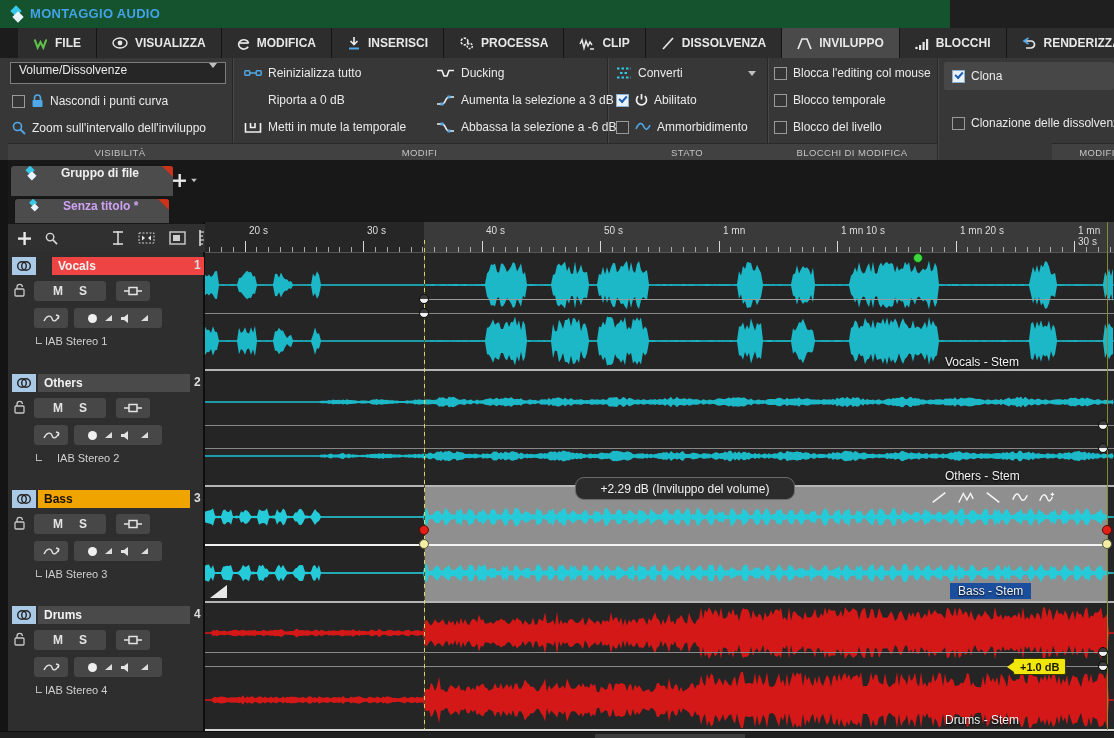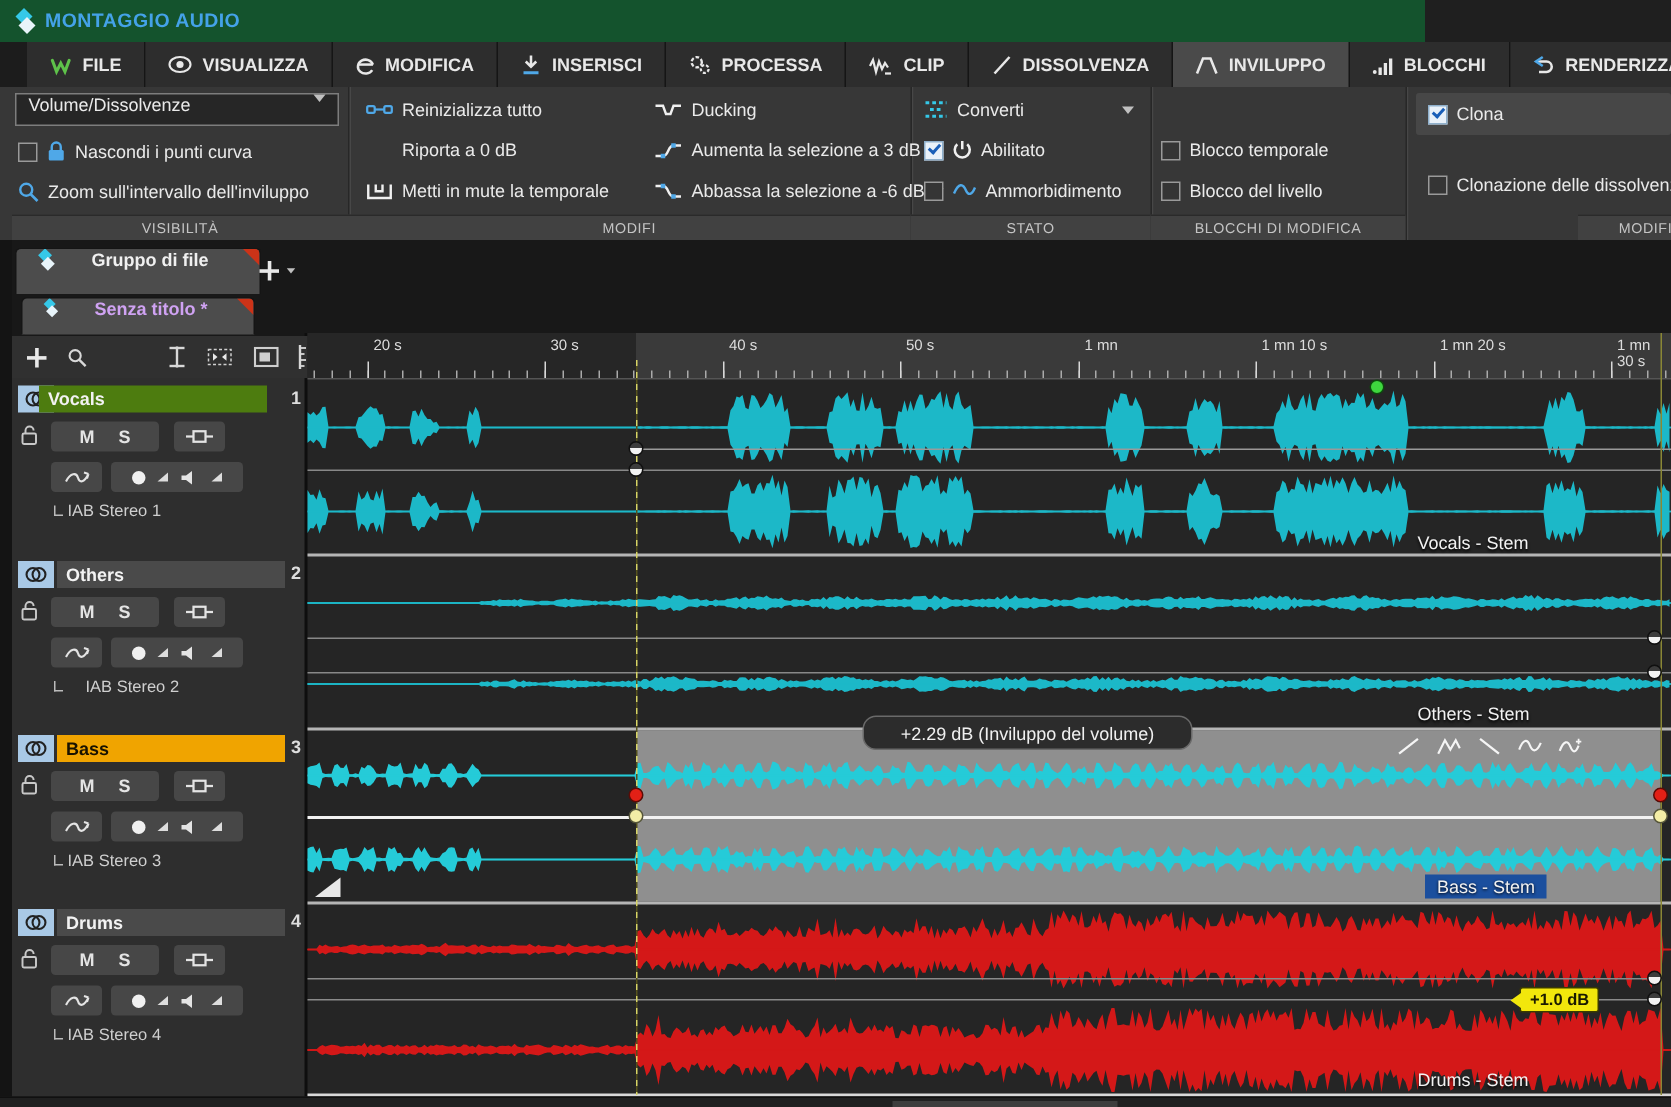--- a/index.html
+++ b/index.html
@@ -251,20 +251,24 @@
   </div>
   <div class="r-item" style="left:616px;top:58px">
     <span class="cb"></span>
     <svg width="16" height="12" viewBox="0 0 16 12">
       <path d="M1 8 C4 1 7 1 9 6 C10.5 9.5 13 9 15 4" fill="none" stroke="#4fa8e8" stroke-width="1.6"></path>
     </svg>
     <span>Ammorbidimento</span>
   </div>
   <div class="caption" style="left:607px;width:160px">STATO</div>
 
+  <div class="r-item" style="left:774px;top:4px">
+    <span class="cb"></span>
+    <span>Blocca l'editing col mouse</span>
+  </div>
   <div class="r-item" style="left:774px;top:31px">
     <span class="cb"></span>
     <span>Blocco temporale</span>
   </div>
   <div class="r-item" style="left:774px;top:58px">
     <span class="cb"></span>
     <span>Blocco del livello</span>
   </div>
   <div class="caption" style="left:767px;width:170px">BLOCCHI DI MODIFICA</div>
 
@@ -467,21 +471,21 @@
   </svg>
 
 <div id="track-headers">
     <div class="abs" style="left: 8px; top: 253px; width: 197px; height: 116px;">
       <div class="abs" style="left: 4px; top: 4px; width: 24px; height: 18px; background: rgb(169, 201, 230); display: flex; align-items: center; justify-content: center;">
         <svg width="16" height="12" viewBox="0 0 16 12">
           <circle cx="6" cy="6" r="4.3" fill="none" stroke="#222" stroke-width="1.4"></circle>
           <circle cx="10" cy="6" r="4.3" fill="none" stroke="#222" stroke-width="1.4"></circle>
         </svg>
       </div>
-      <div class="abs" style="left: 18px; top: 4px; width: 152px; height: 18px; display: flex; align-items: center; padding-left: 6px; box-sizing: border-box; font-size: 12px; font-weight: bold; background: #4d7c0f; color: rgb(242, 242, 242);">Vocals</div>
+      <div class="abs" style="left: 44px; top: 4px; width: 152px; height: 18px; display: flex; align-items: center; padding-left: 6px; box-sizing: border-box; font-size: 12px; font-weight: bold; background: #ef4444; color: rgb(242, 242, 242);">Vocals</div>
       <div class="abs" style="left: 186px; top: 5px; font-size: 12px; font-weight: bold; color: rgb(221, 221, 221);">1</div>
       <div class="abs" style="left: 6px; top: 30px;"><svg width="12" height="14" viewBox="0 0 12 14">
           <rect x="1" y="6" width="9" height="7" rx="1" fill="none" stroke="#c8c8c8" stroke-width="1.3"></rect>
           <path d="M3 6 V4 a2.7 2.7 0 0 1 5.4 0" fill="none" stroke="#c8c8c8" stroke-width="1.3"></path>
         </svg></div>
       <div class="abs" style="left: 26px; top: 28px; width: 72px; height: 20px; background: rgb(71, 71, 71); border-radius: 3px; display: flex; align-items: center; justify-content: center; gap: 16px; font-size: 12px; font-weight: bold; color: rgb(228, 228, 228);">
         <span>M</span>
         <span>S</span>
       </div>
       <div class="abs" style="left: 108px; top: 28px; width: 34px; height: 20px; background: rgb(71, 71, 71); border-radius: 3px; display: flex; align-items: center; justify-content: center;">

